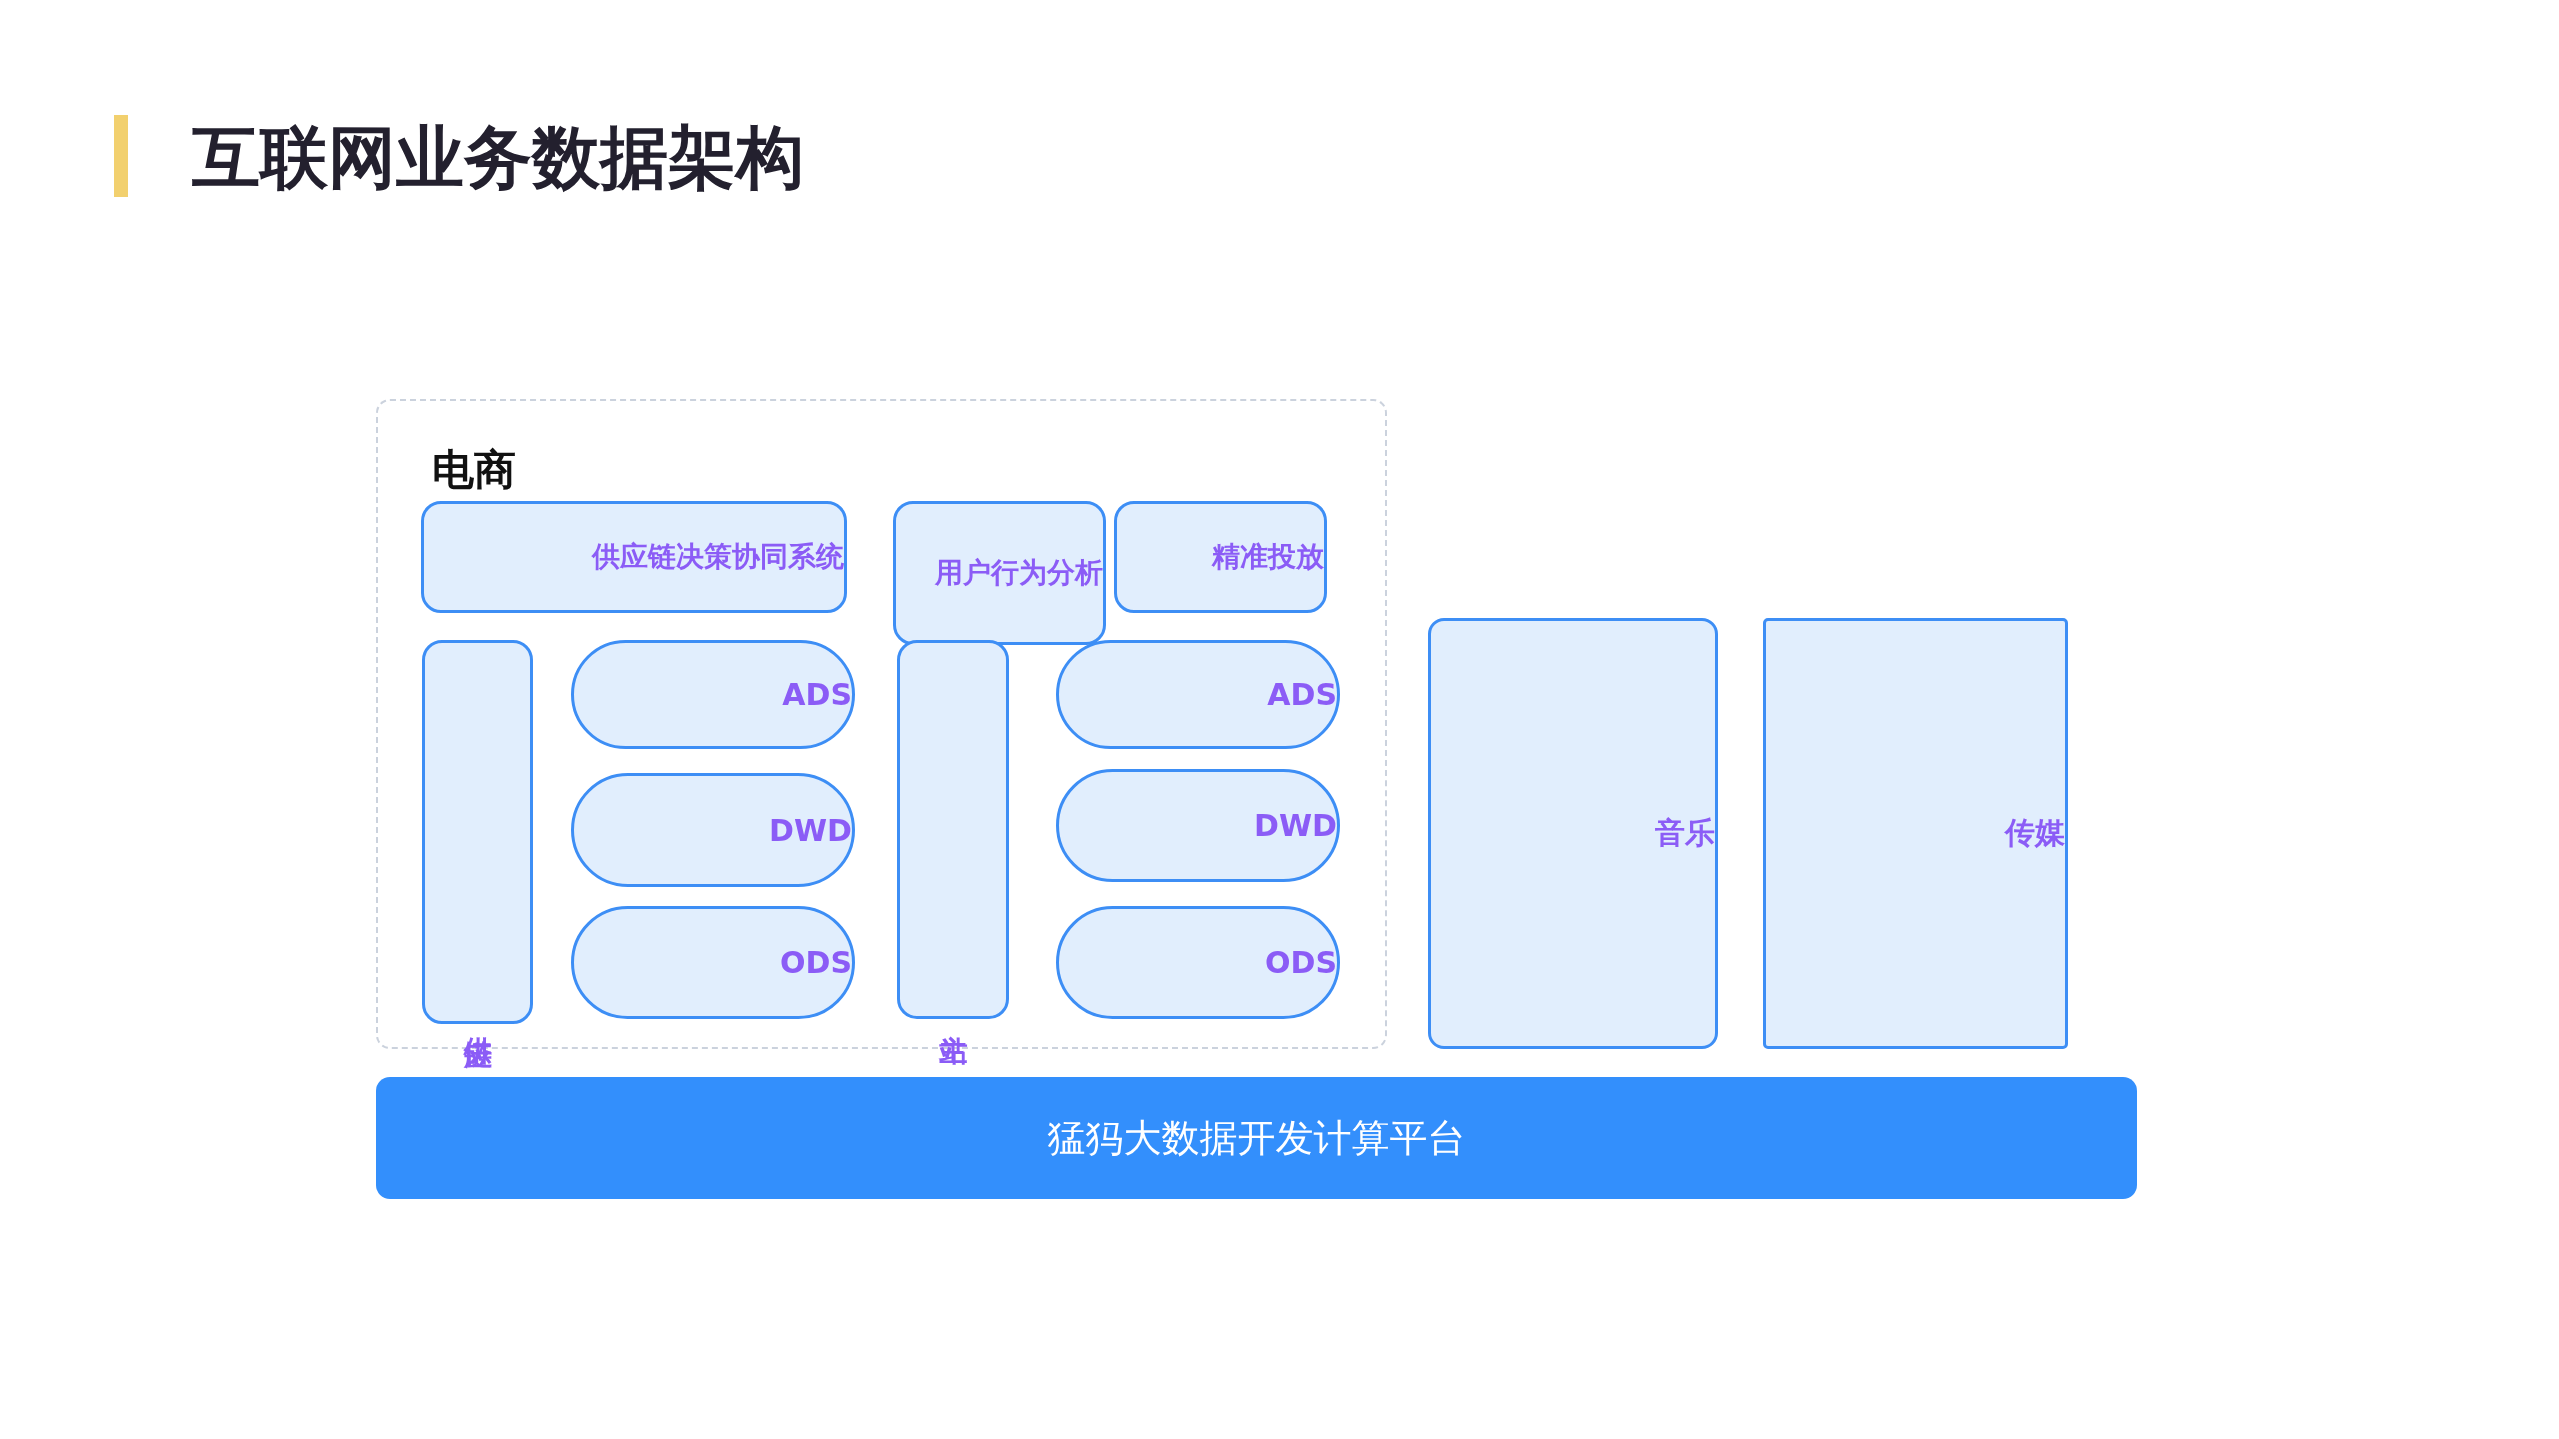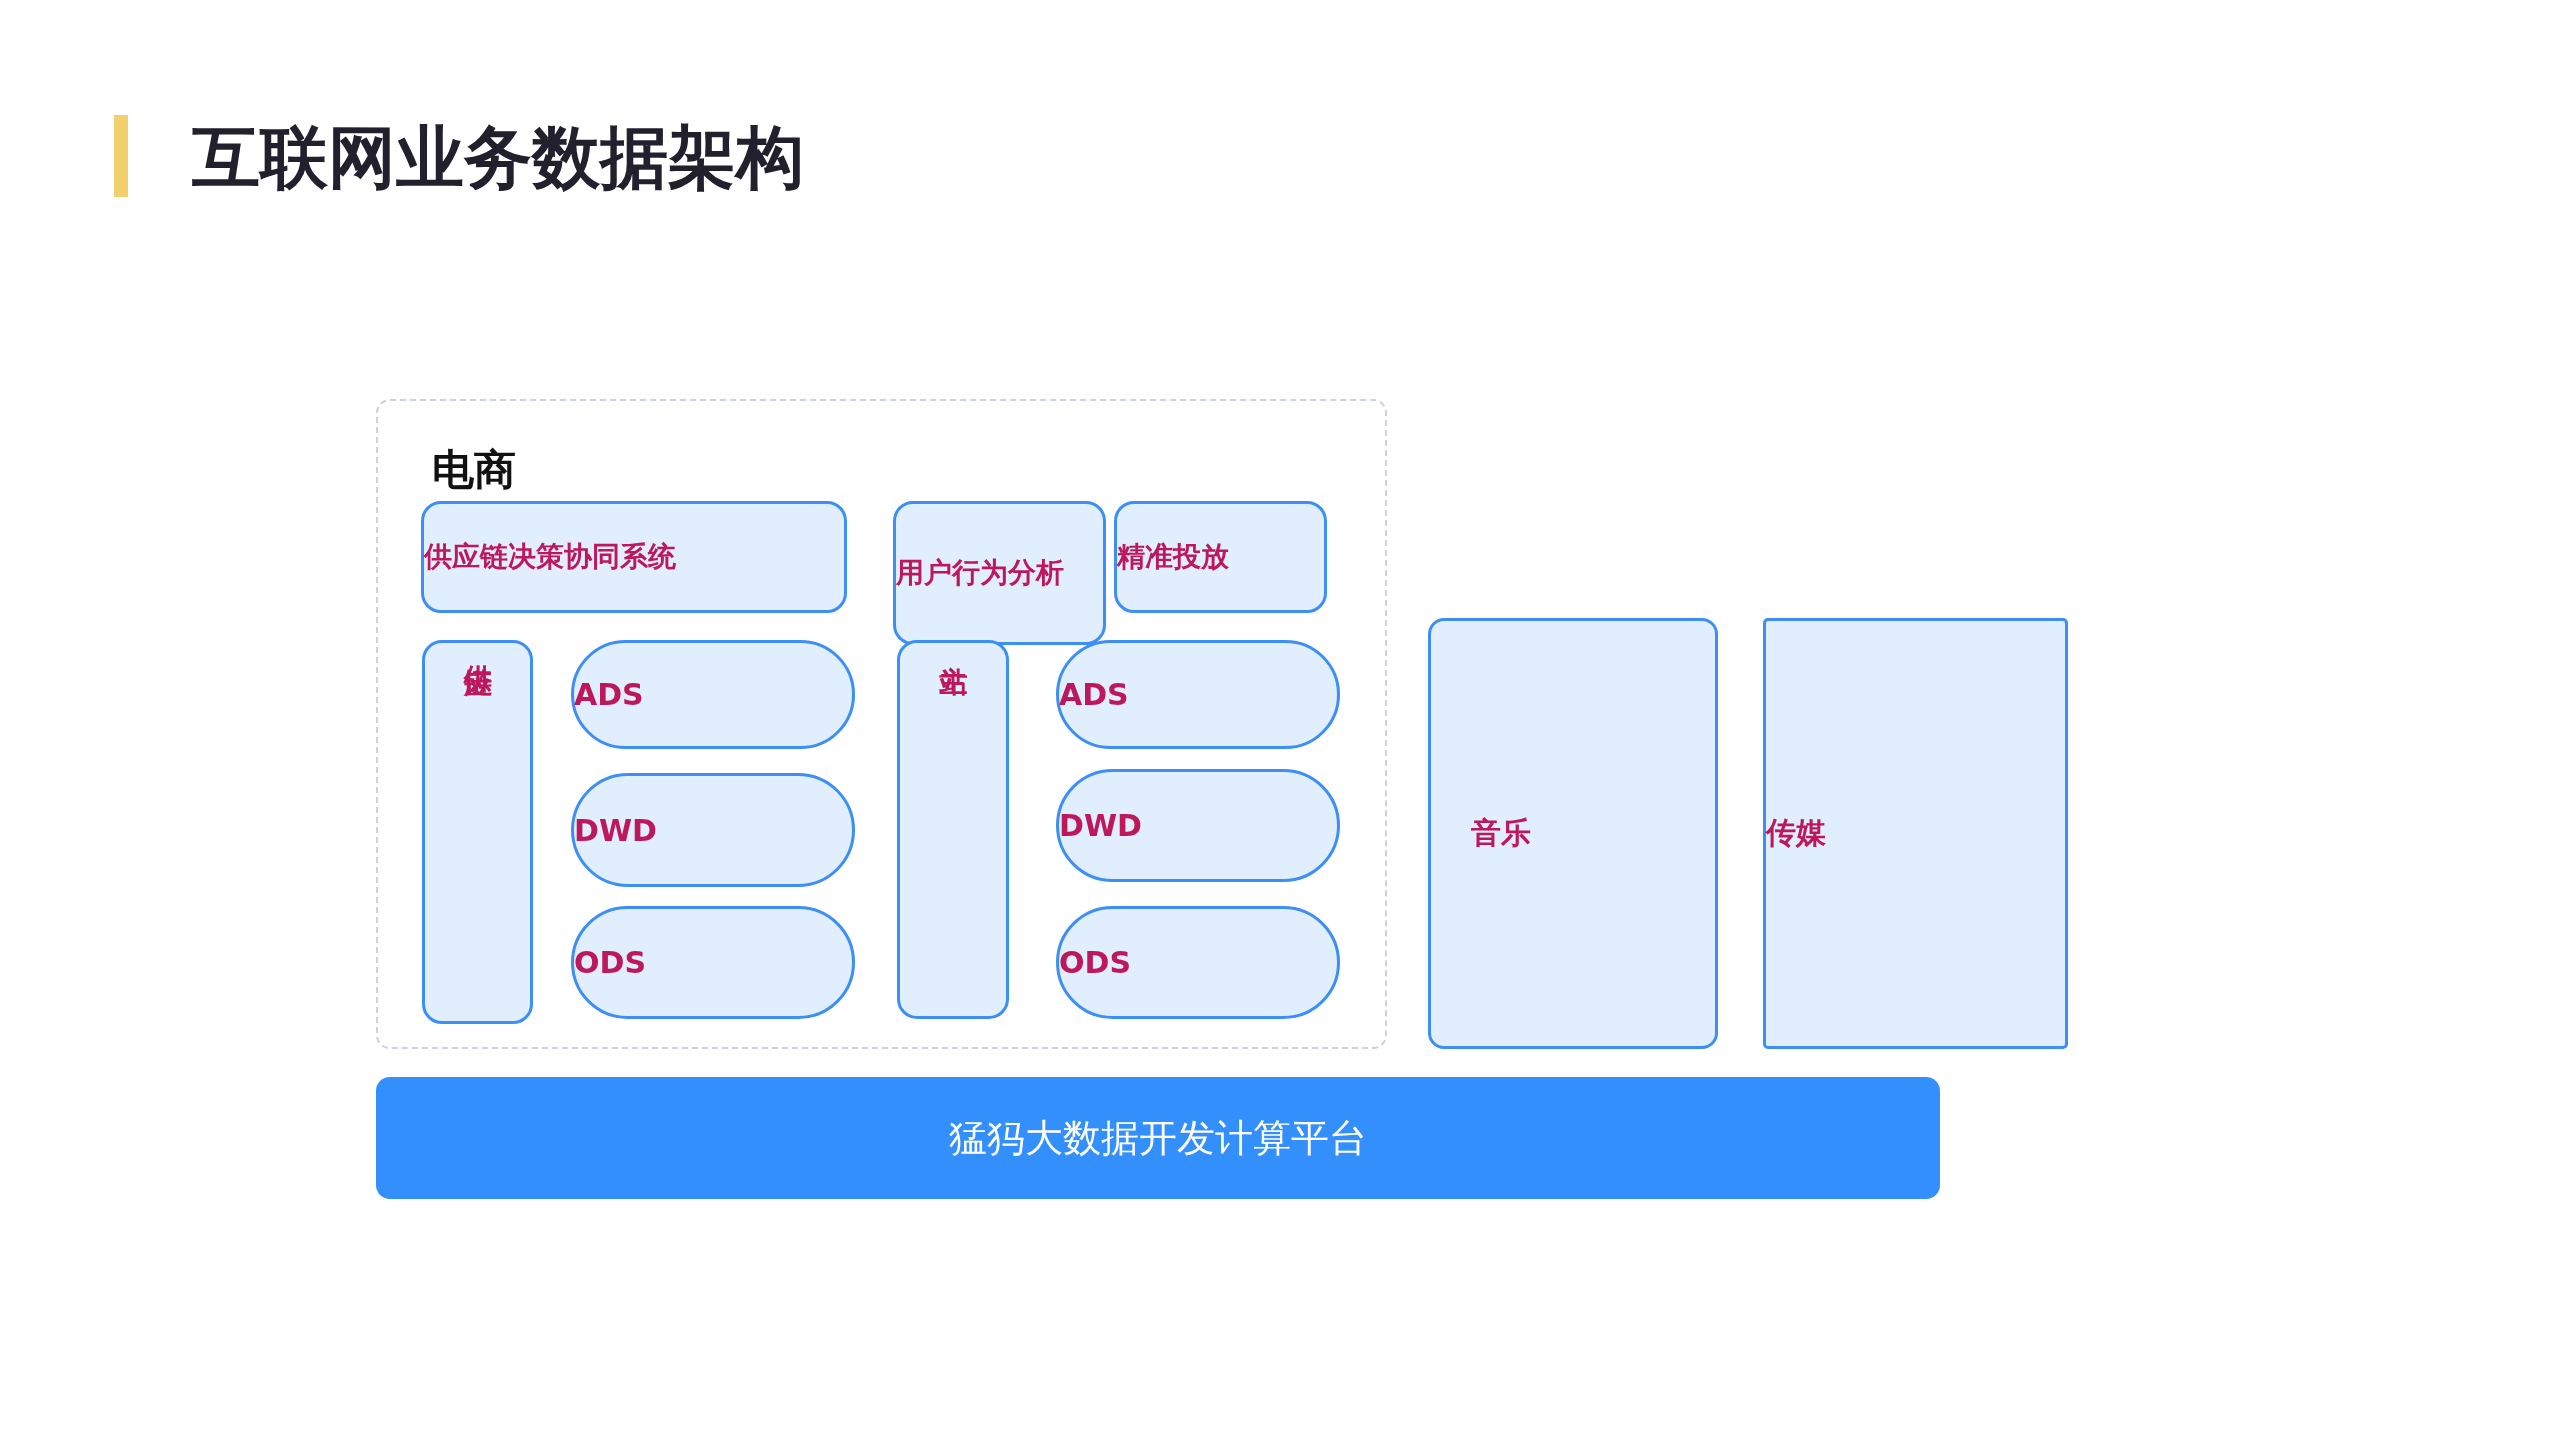--- a/index.html
+++ b/index.html
@@ -16,33 +16,33 @@
     }
     .group-box {
       left: 376px; top: 399px; width: 1011px; height: 650px;
       border: 2px dashed #cbd2dd; border-radius: 14px; background: #ffffff;
     }
     .group-label {
       left: 432px; top: 444px; font-size: 42px; font-weight: bold; color: #111111;
       line-height: 52px; white-space: nowrap;
     }
     .node {
-      background: #e1eefd; border: 3px solid #3d8ef5; color: #be185d;
-      display: flex; align-items: center; justify-content: flex-start;
+      background: #e1eefd; border: 3px solid #3d8ef5; color: #8b5cf6;
+      display: flex; align-items: center; justify-content: flex-end;
       font-weight: bold; text-align: center;
     }
     .rect { border-radius: 20px; font-size: 28px; }
     .pill { border-radius: 60px; font-size: 30px; }
     .vert {
       border-radius: 20px; font-size: 28px; line-height: 32px;
       writing-mode: vertical-rl; text-orientation: upright; letter-spacing: 2px;
     }
     .domain-box { border-radius: 16px; font-size: 30px; }
     .platform-bar {
-      left: 376px; top: 1077px; width: 1564px; height: 122px;
+      left: 376px; top: 1077px; width: 1761px; height: 122px;
       background: #338ffc; border-radius: 14px; color: #ffffff;
       display: flex; align-items: center; justify-content: center;
       font-size: 38px; font-weight: normal; letter-spacing: 0px;
     }
   </style>
 </head>
 <body>
 
 <div class="abs title-bar"></div>
 <div class="abs page-title">互联网业务数据架构</div>

